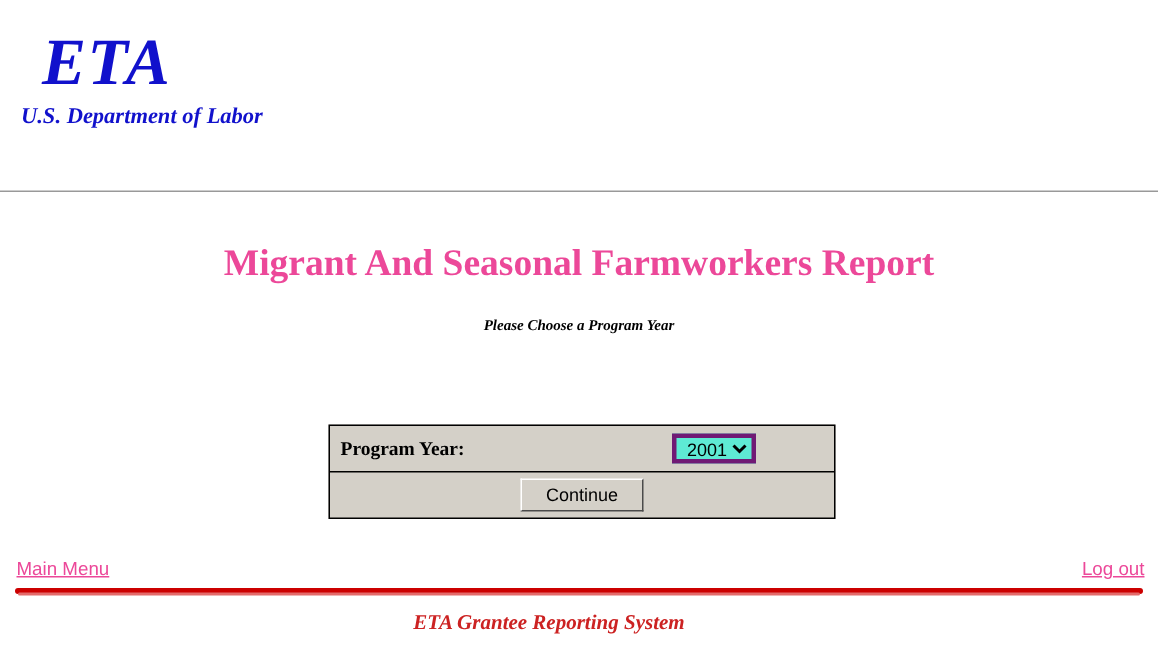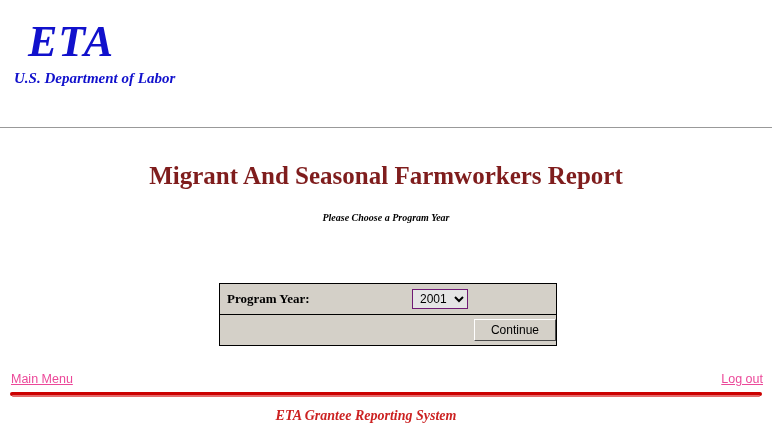--- a/index.html
+++ b/index.html
@@ -75,21 +75,21 @@
   
   #main {
     position: relative;
   }
   #page-title {
     text-align: center;
     margin-top: 34px;
     font-family: "Liberation Serif", serif;
     font-weight: bold;
     font-size: 25px;
-    color: #7f1d1d;
+    color: #ec4899;
   }
   #page-subtitle {
     text-align: center;
     margin-top: 22px;
     font-family: "Liberation Serif", serif;
     font-weight: bold;
     font-style: italic;
     font-size: 10px;
     color: #000000;
   }
@@ -103,46 +103,47 @@
     border: 1px solid #000000;
     background: #d4d0c8;
     font-family: "Liberation Serif", serif;
   }
   #form-row-1 {
     display: flex;
     align-items: center;
     height: 30px;
     border-bottom: 1px solid #000000;
     padding: 0;
+    gap: 36px;
   }
   #form-label {
     font-weight: bold;
     font-size: 13px;
     color: #000000;
     padding-left: 7px;
     flex: 0 0 185px;
   }
   #year-select-wrap {
     flex: 0 0 auto;
   }
   #year-select {
     font-family: "Liberation Sans", sans-serif;
     font-size: 12px;
     height: 20px;
     width: 56px;
-    border: 1px solid #701a75;
-    background: #e5e5e5;
+    border: 3px solid #701a75;
+    background: #5eead4;
     padding: 0 0 0 3px;
     color: #000000;
   }
   #form-row-2 {
     height: 30px;
     display: flex;
     align-items: center;
-    justify-content: flex-end;
+    justify-content: center;
   }
   #continue-button {
     font-family: "Liberation Sans", sans-serif;
     font-size: 12px;
     color: #000000;
     background: #d4d0c8;
     border-top: 1px solid #ffffff;
     border-left: 1px solid #ffffff;
     border-right: 1px solid #4a4a4a;
     border-bottom: 1px solid #4a4a4a;

